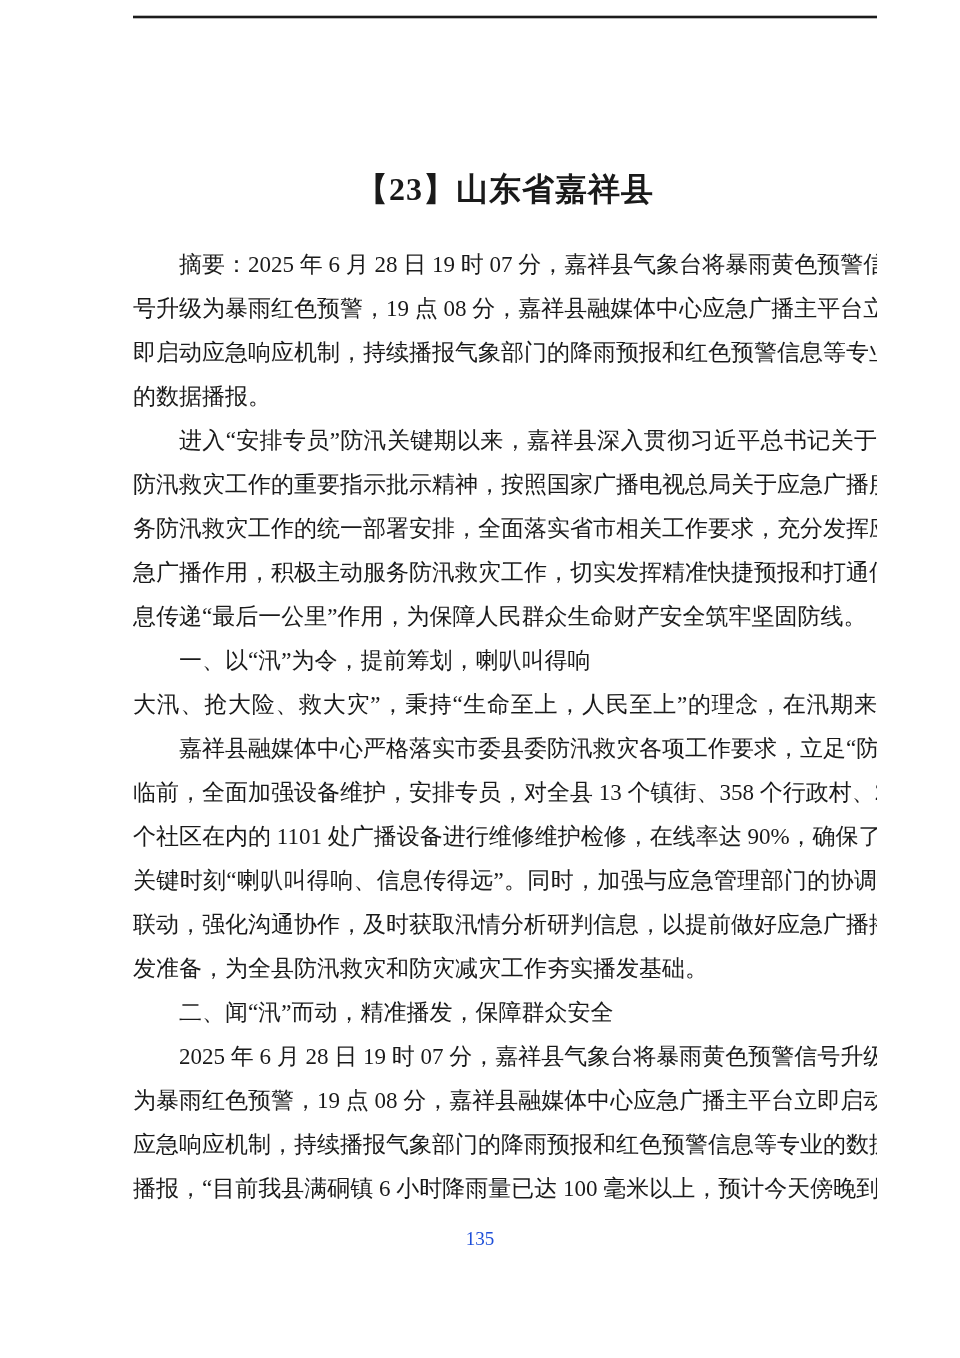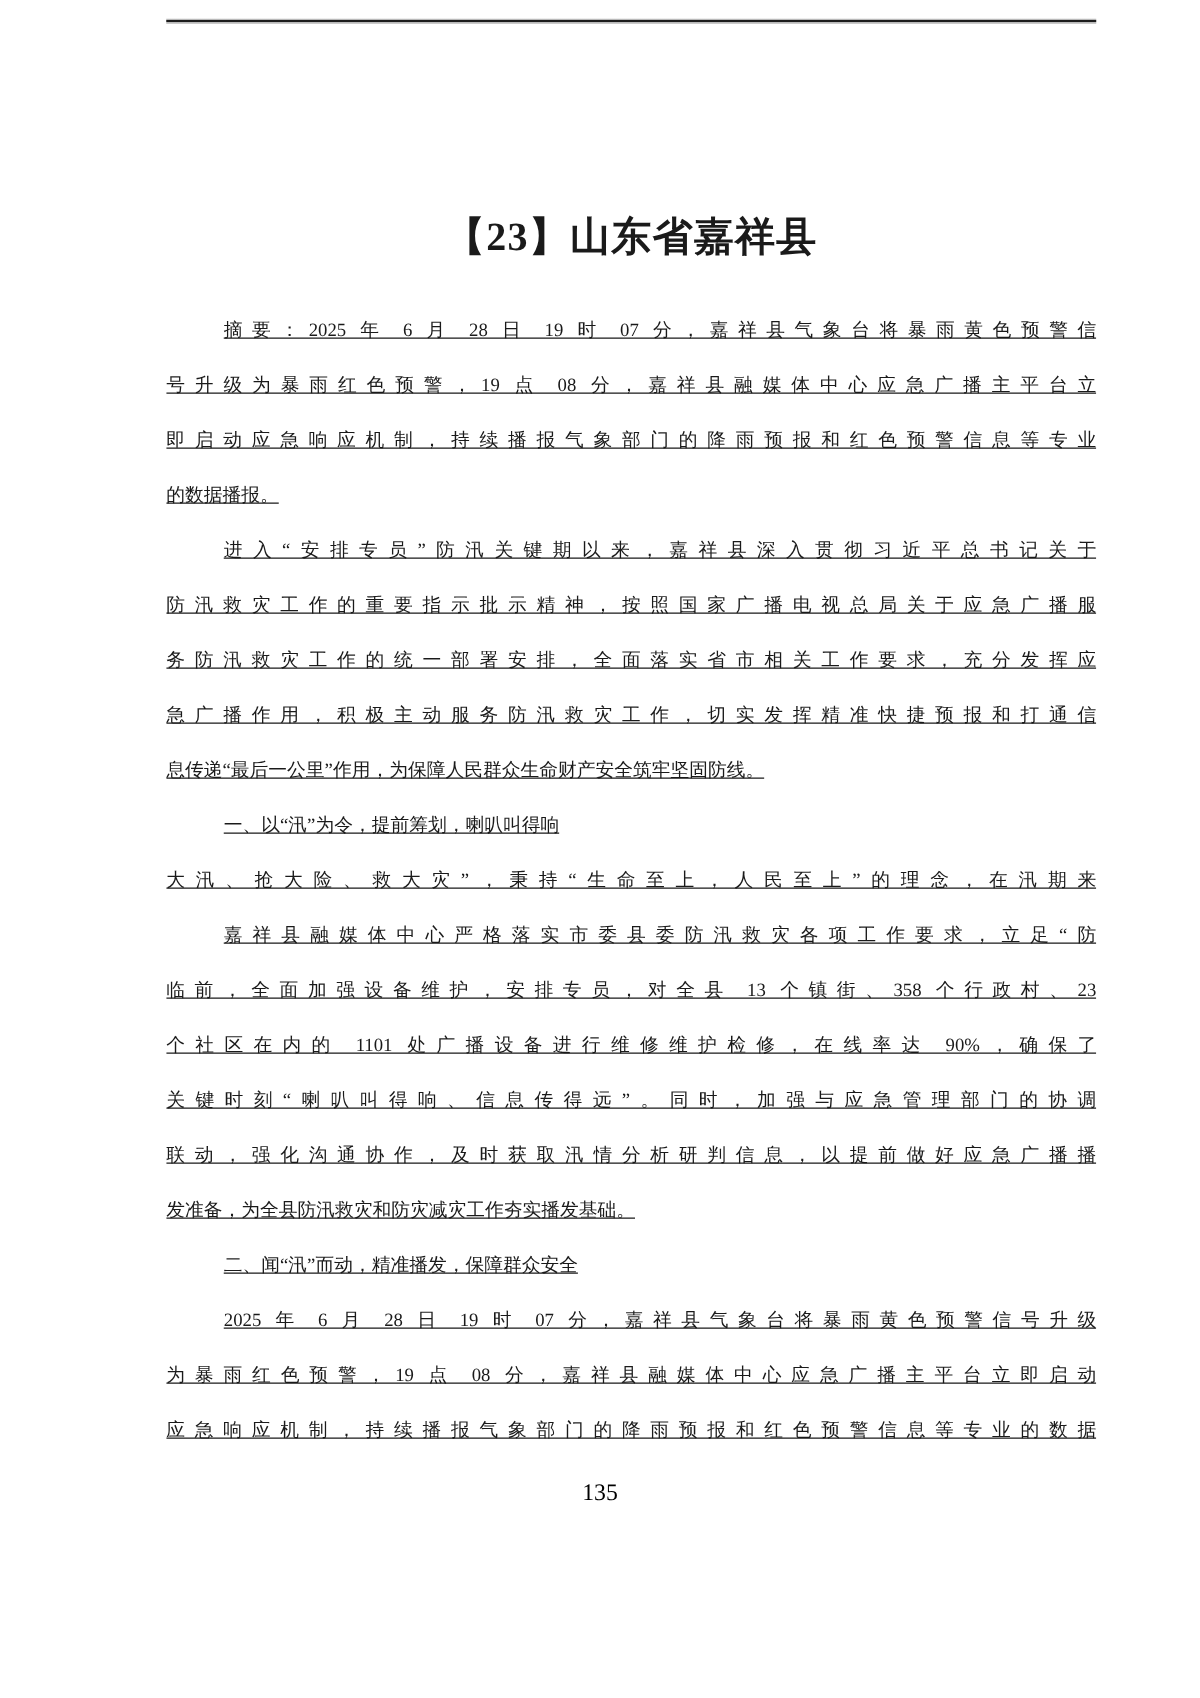--- a/index.html
+++ b/index.html
@@ -26,23 +26,22 @@
   .doc-title {
     margin: 150px 83px 0 133px;
     text-align: center;
     font-size: 32px;
     line-height: 40px;
     font-weight: bold;
     letter-spacing: 1px;
   }
   .doc-body {
     margin: 34px 83px 0 133px;
-    font-size: 15px;
+    font-size: 23px;
     line-height: 44px;
-    text-decoration: underline;
   }
   .paragraph, .heading {
     margin: 0;
     padding: 0;
   }
   .line {
     height: 44px;
     white-space: nowrap;
     overflow: hidden;
     text-align: justify;
@@ -54,21 +53,21 @@
   }
   .line.end {
     text-align: center;
     text-align-last: left;
   }
   .page-footer {
     margin-top: 16px;
     text-align: center;
     font-size: 19px;
     line-height: 24px;
-    color: #000000;
+    color: #1d4ed8;
   }
 </style>
 </head>
 <body>
 
 <div class="page">
   <div class="header-rule"></div>
   <h1 class="doc-title">【23】山东省嘉祥县</h1>
   <div class="doc-body">
       <div class="paragraph">
@@ -96,16 +95,17 @@
         <div class="line">联动，强化沟通协作，及时获取汛情分析研判信息，以提前做好应急广播播</div>
         <div class="line end">发准备，为全县防汛救灾和防灾减灾工作夯实播发基础。</div>
       </div>
       <div class="heading">
         <div class="line indent end">二、闻“汛”而动，精准播发，保障群众安全</div>
       </div>
       <div class="paragraph">
         <div class="line indent">2025 年 6 月 28 日 19 时 07 分，嘉祥县气象台将暴雨黄色预警信号升级</div>
         <div class="line">为暴雨红色预警，19 点 08 分，嘉祥县融媒体中心应急广播主平台立即启动</div>
         <div class="line">应急响应机制，持续播报气象部门的降雨预报和红色预警信息等专业的数据</div>
+        <div class="line">播报，“目前我县满硐镇 6 小时降雨量已达 100 毫米以上，预计今天傍晚到</div>
       </div>
     </div>
   <div class="page-footer">135</div>
 </div>
 
 </body></html>

